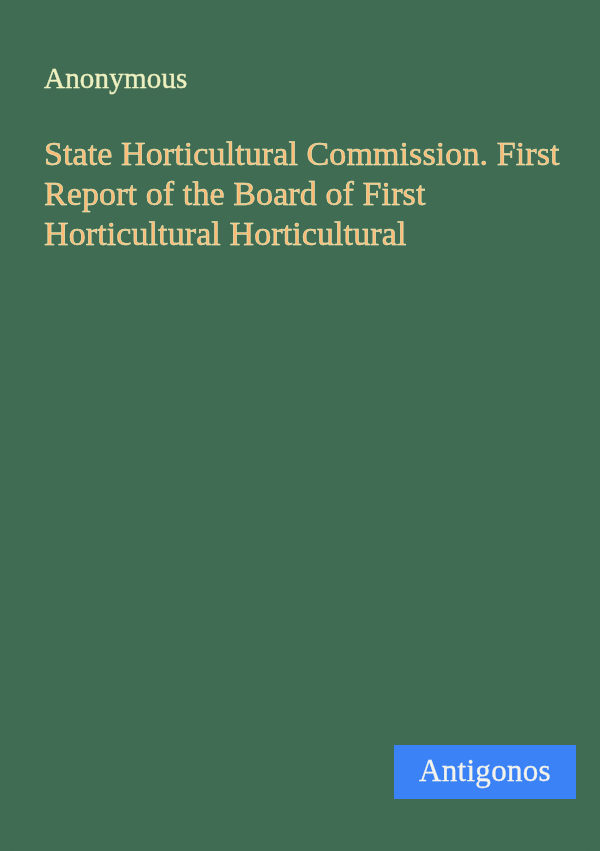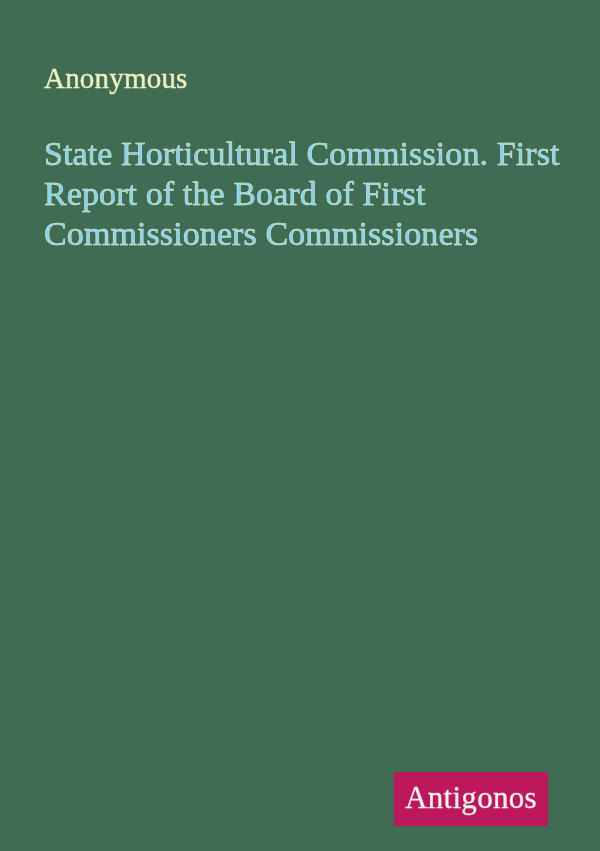--- a/index.html
+++ b/index.html
@@ -30,35 +30,35 @@
     -webkit-text-stroke: 0.4px #eef0c0;
     letter-spacing: 0.2px;
   }
   .title {
     position: absolute;
     left: 44px;
     top: 134px;
     width: 540px;
     font-size: 34px;
     line-height: 40px;
-    color: #7dd3fc;
+    color: #fdba74;
     -webkit-text-stroke: 0.5px #eef0c0;
     letter-spacing: 0.1px;
   }
   .title .line {
     display: block;
     white-space: nowrap;
   }
   .publisher-badge {
     position: absolute;
     left: 394px;
-    top: 772px;
-    width: 154px;
+    top: 745px;
+    width: 182px;
     height: 54px;
-    background: #be185d;
+    background: #3b82f6;
     display: flex;
     align-items: center;
     justify-content: center;
   }
   .publisher-badge .publisher-name {
     font-size: 31px;
     color: #f3f3ec;
     -webkit-text-stroke: 0.3px #f3f3ec;
     letter-spacing: 0.3px;
     line-height: 1;
@@ -68,20 +68,20 @@
 </head>
 <body>
 
 <div class="cover">
 
   <div class="author">Anonymous</div>
 
   <div class="title">
     <span class="line">State Horticultural Commission. First</span>
     <span class="line">Report of the Board of First</span>
-    <span class="line">Commissioners Commissioners</span>
+    <span class="line">Horticultural Horticultural</span>
   </div>
 
   <div class="publisher-badge">
     <span class="publisher-name">Antigonos</span>
   </div>
 
 </div>
 
 </body></html>

